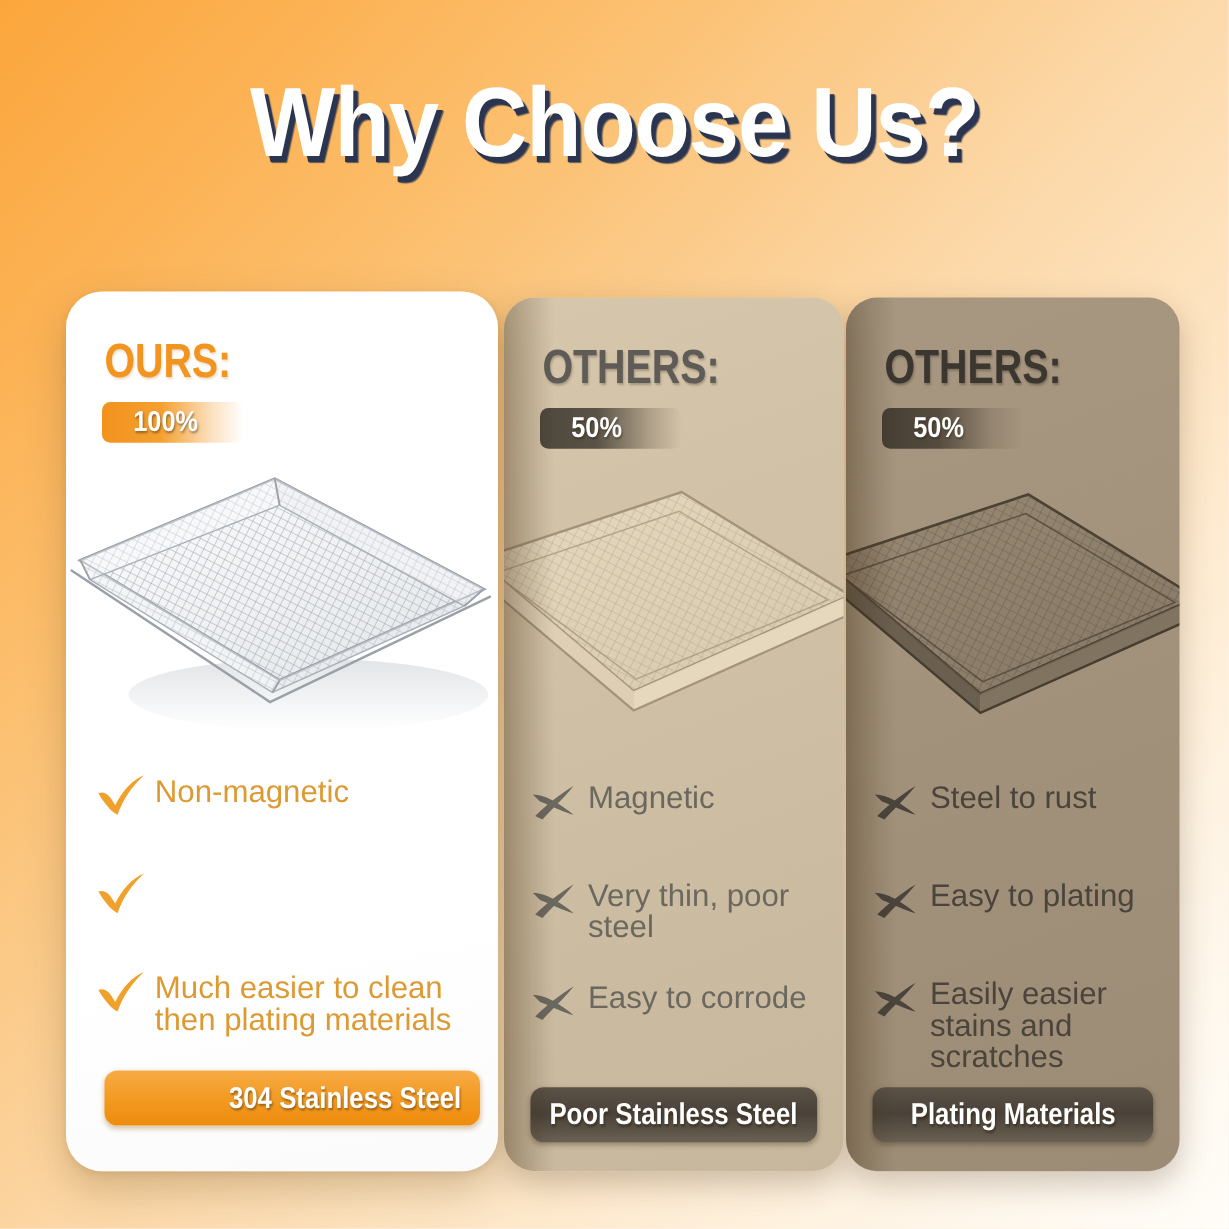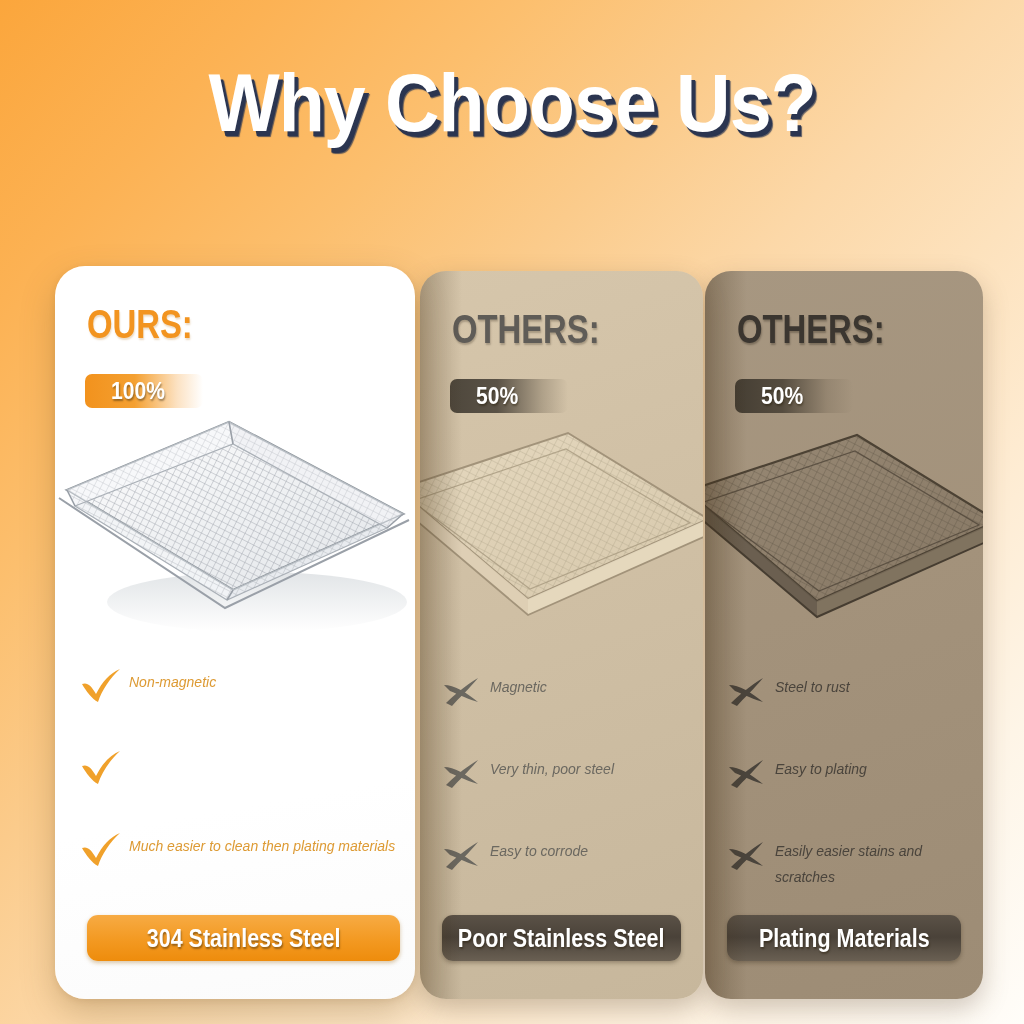--- a/index.html
+++ b/index.html
@@ -35,21 +35,21 @@
     line-height:1;
     letter-spacing:-1px;
     color:#ffffff;
     transform:scaleX(0.92);
     text-shadow:
       4px 5px 0 #2b3550,
       5px 6px 1px rgba(43,53,80,.75);
   }
 
   
-  .card{position:absolute;overflow:hidden;margin-top:23px;}
+  .card{position:absolute;overflow:hidden;}
 
   
   #card-3{
     left:705px;top:248px;width:278px;height:728px;
     border-radius:26px;
     background:linear-gradient(160deg,#a79781 0%,#a3927b 45%,#9d8c75 100%);
     box-shadow:0 10px 26px rgba(90,70,45,.28);
     z-index:1;
   }
   
@@ -82,21 +82,21 @@
     font-weight:bold;font-size:40px;line-height:1;
     transform:scaleX(.82);transform-origin:left center;
     letter-spacing:0px;
   }
   #card-1 .card-heading{color:#f29420;text-shadow:1px 2px 2px rgba(180,110,20,.25);}
   #card-2 .card-heading{color:#5f5c57;text-shadow:1px 2px 2px rgba(60,50,35,.30);}
   #card-3 .card-heading{color:#3b3630;text-shadow:1px 2px 2px rgba(30,22,12,.30);}
 
   
   .pct-badge{
-    position:absolute;left:30px;top:108px;width:118px;height:34px;
+    position:absolute;left:30px;top:92px;width:118px;height:34px;
     border-radius:7px;
     display:flex;align-items:center;
   }
   #card-1 .pct-badge{
     background:linear-gradient(to right,#f2921d 0%,#f4a031 42%,rgba(248,190,120,.45) 78%,rgba(255,255,255,0) 100%);
   }
   #card-2 .pct-badge{
     background:linear-gradient(to right,#4e473c 0%,#5a5246 40%,rgba(120,108,90,.40) 78%,rgba(214,198,171,0) 100%);
   }
   #card-3 .pct-badge{
@@ -111,38 +111,39 @@
   
   .art{position:absolute;left:0;top:118px;width:100%;height:300px;overflow:hidden;}
   .art svg{position:absolute;}
 
   
   .features{position:absolute;left:24px;width:318px;top:400px;}
   #card-2 .features,#card-3 .features{left:20px;width:254px;}
   .feature{display:flex;align-items:flex-start;margin-bottom:30px;min-height:52px;}
   .feat-icon{width:50px;flex:0 0 50px;padding-top:2px;}
   .feat-text{
-    font-size:14px;line-height:26px;padding-top:3px;font-style:italic;
+    font-size:26px;line-height:26px;padding-top:3px;
   }
   #card-1 .feat-text{color:#dd9a33;}
   #card-2 .feat-text{color:#6b6860;}
   #card-3 .feat-text{color:#4a443c;}
 
   
   .banner{
     position:absolute;height:46px;border-radius:11px;
     display:flex;align-items:center;justify-content:center;
   }
   #card-1 .banner{
     left:32px;right:15px;bottom:38px;
     background:linear-gradient(to bottom,#f7ab44 0%,#f39a23 52%,#ee8c0c 100%);
     box-shadow:0 2px 4px rgba(150,95,10,.35);
+    justify-content:flex-end;
   }
   #card-2 .banner,#card-3 .banner{
-    left:22px;right:22px;bottom:38px;
+    left:22px;right:22px;bottom:24px;
     background:linear-gradient(to bottom,#5b5247 0%,#4a4239 48%,#6a6053 100%);
     box-shadow:0 2px 4px rgba(50,38,20,.35);
   }
   .banner-text{
     color:#ffffff;font-weight:bold;font-size:25px;line-height:1;
     transform:scaleX(.86);
     text-shadow:1px 2px 2px rgba(40,28,8,.45);
     white-space:nowrap;
   }
 </style>

